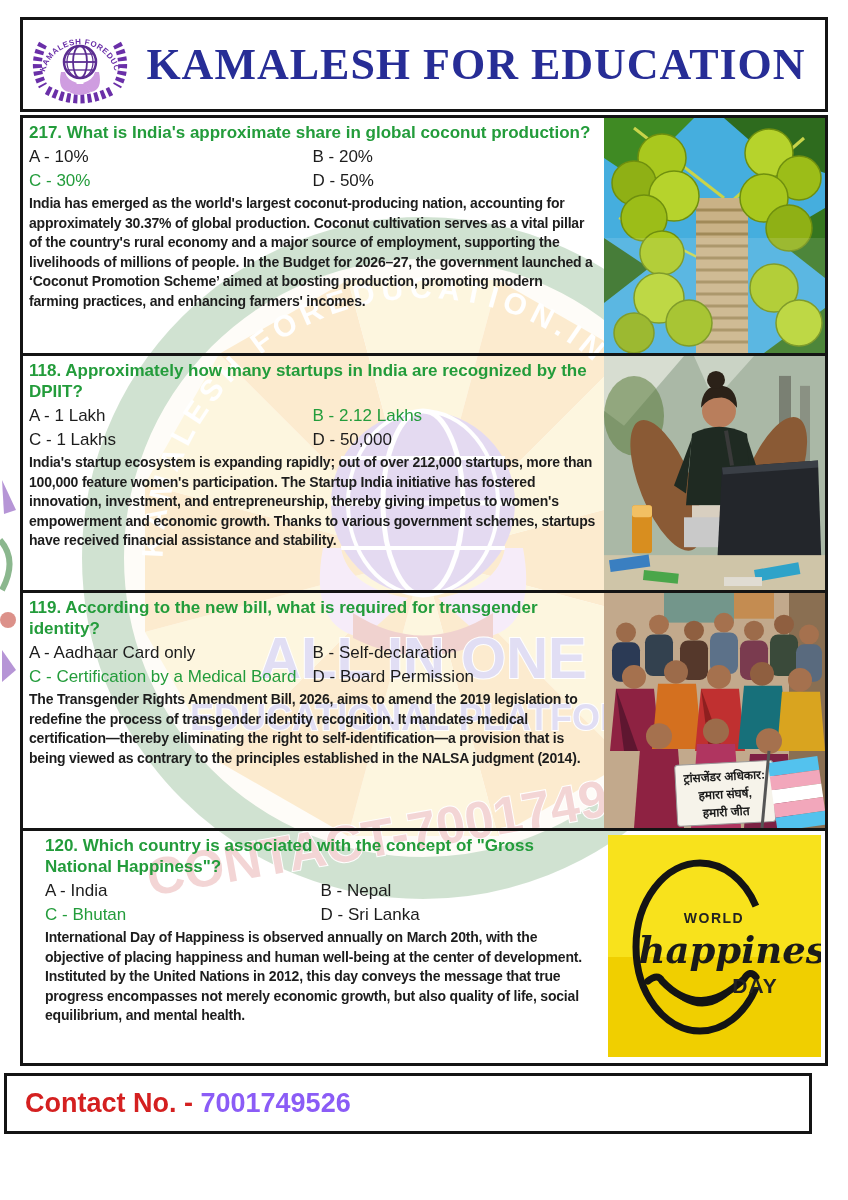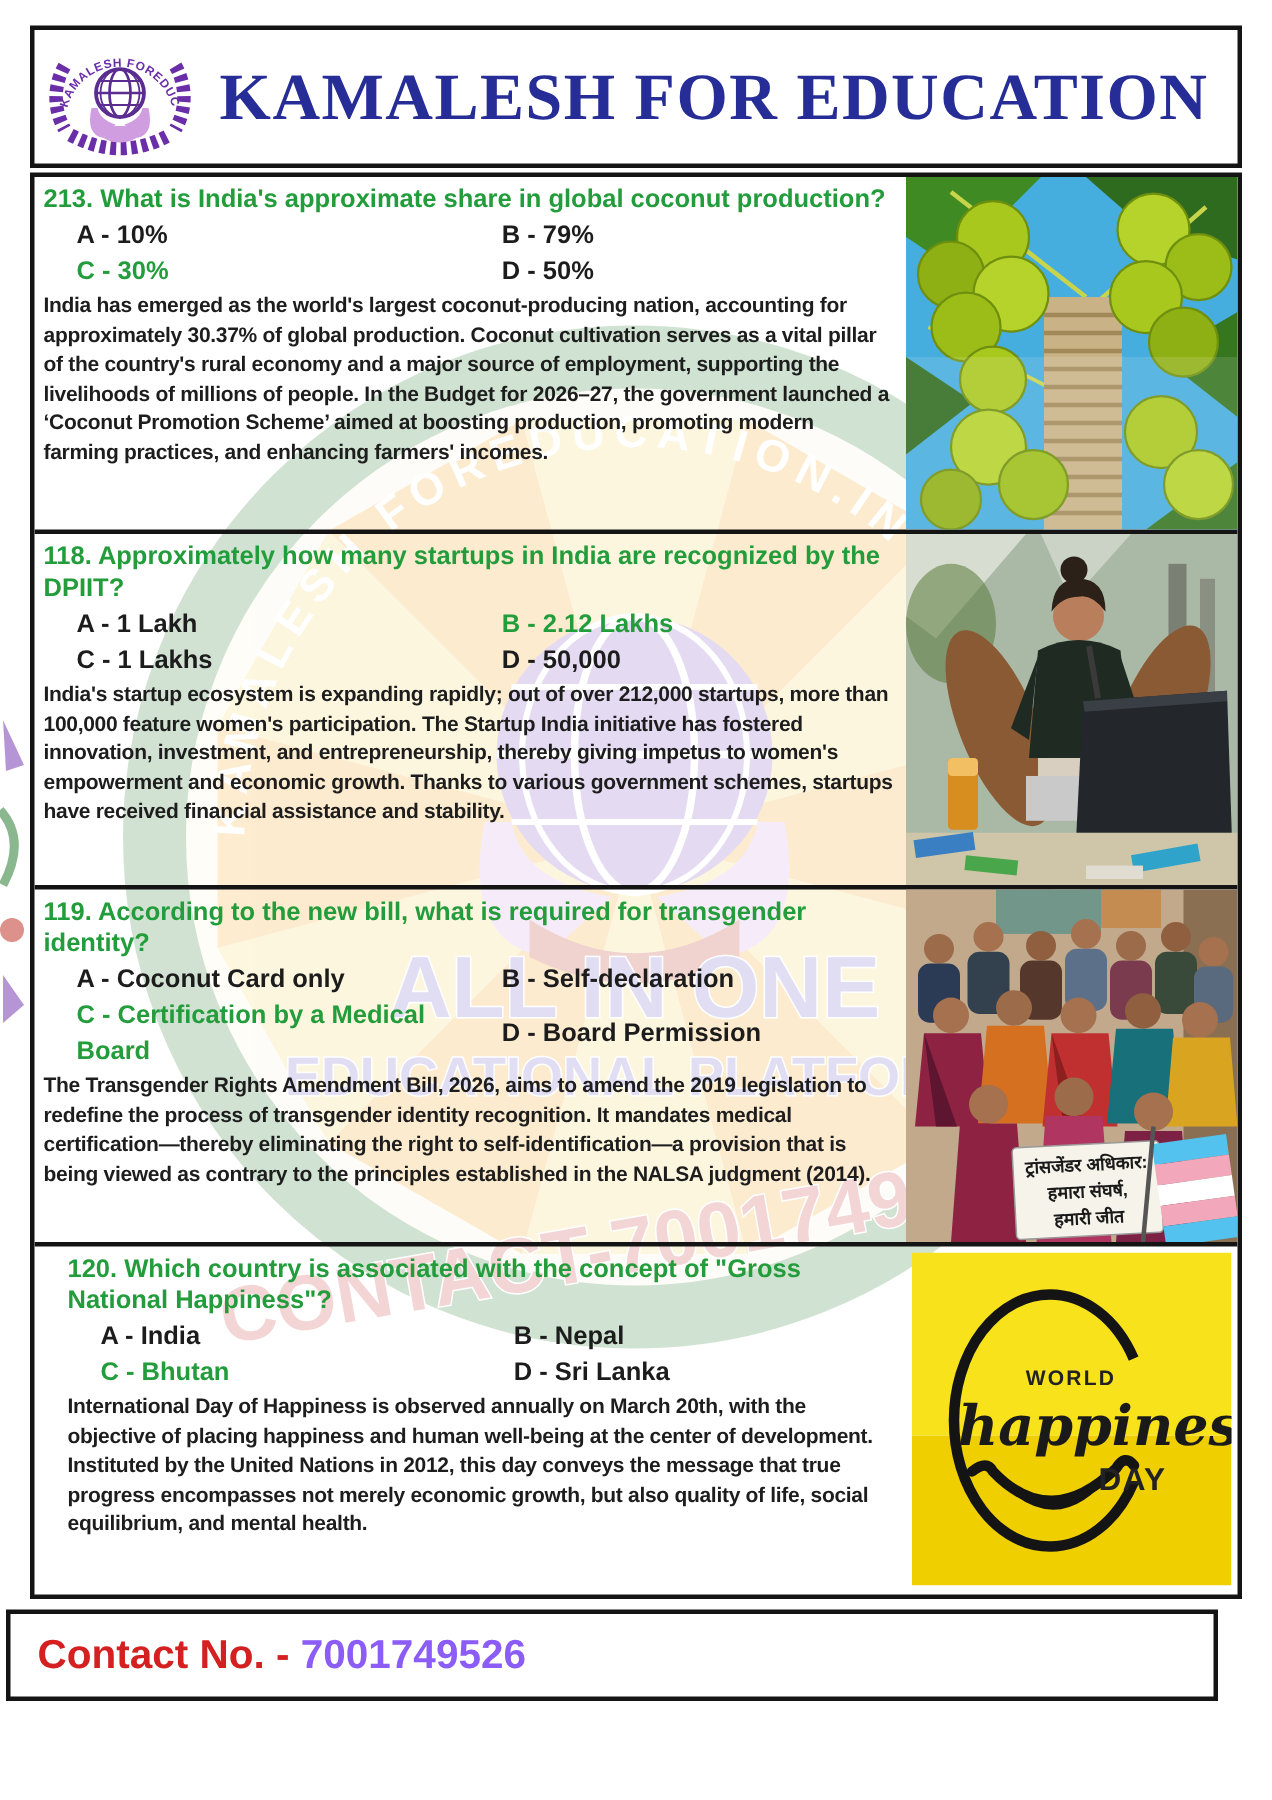--- a/index.html
+++ b/index.html
@@ -27,21 +27,21 @@
   }
   .watermark { position:absolute; inset:0; z-index:1; opacity:0.22; pointer-events:none; }
   .rows { position:relative; z-index:2; display:flex; flex-direction:column; height:100%; }
   .q-row { display:flex; border-bottom:3px solid #141414; background:transparent; }
   .q-row:last-child { border-bottom:none;padding-left:16px; }
   .q-left { flex:1; padding:4px 8px 0 6px; min-width:0; }
   .q-photo { width:221px; flex:none; position:relative; }
   .q-photo svg { display:block; width:100%; height:100%; }
   .q-title { font-size:17px; font-weight:bold; color:#239c3b; line-height:21px; }
   .options { display:grid; grid-template-columns:1fr 1fr; align-items:center; margin:2px 0 1px 0; }
-  .opt { font-size:17px; font-weight:bold; color:#1c1c1c; line-height:24px;margin-left:22px; }
+  .opt { font-size:17px; font-weight:normal; color:#1c1c1c; line-height:24px; }
   .opt.correct { color:#239c3b; }
   .expl { font-size:14px; font-weight:bold; color:#1d1d1d; line-height:19.6px; letter-spacing:-0.2px; }
   
   .contact-bar {
     position:absolute; left:4px; top:1073px; width:808px; height:61px;
     border:3px solid #141414; background:#fff; display:flex; align-items:center;
     padding-left:18px; z-index:5;
     font-size:27px; font-weight:bold;
   }
   .contact-label { color:#d42020; white-space:pre; }
@@ -124,24 +124,24 @@
         <text x="400" y="560" text-anchor="middle" font-size="58" font-weight="bold" fill="#7a6fd0" stroke="#ffffff" stroke-width="2" paint-order="stroke">ALL IN ONE</text>
         <text x="400" y="612" text-anchor="middle" font-size="36" font-weight="bold" fill="#7a6fd0" stroke="#ffffff" stroke-width="2" paint-order="stroke">EDUCATIONAL PLATFORM</text>
         <text x="400" y="730" text-anchor="middle" font-size="52" font-weight="bold" fill="#cc4444" stroke="#ffffff" stroke-width="2" paint-order="stroke" transform="rotate(-10 400 730)">CONTACT-7001749526</text>
       </svg>
     </div>
 
     <div class="rows">
 
       <div class="q-row" style="height:238px;">
         <div class="q-left">
-          <div class="q-title"><span>213.</span> <span>What is India's approximate share in global coconut production?</span></div>
+          <div class="q-title"><span>217.</span> <span>What is India's approximate share in global coconut production?</span></div>
           <div class="options">
             <div class="opt">A - 10%</div>
-            <div class="opt">B - 79%</div>
+            <div class="opt">B - 20%</div>
             <div class="opt correct">C - 30%</div>
             <div class="opt">D - 50%</div>
           </div>
           <div class="expl">India has emerged as the world's largest coconut-producing nation, accounting for approximately 30.37% of global production. Coconut cultivation serves as a vital pillar of the country's rural economy and a major source of employment, supporting the livelihoods of millions of people. In the Budget for 2026–27, the government launched a ‘Coconut Promotion Scheme’ aimed at boosting production, promoting modern farming practices, and enhancing farmers' incomes.</div>
         </div>
         <div class="q-photo">
           <svg viewBox="0 0 221 235" preserveAspectRatio="none">
             <rect width="221" height="235" fill="#45aede"></rect>
 
             <polygon points="0,0 90,0 30,60 0,40" fill="#3f8a23"></polygon>
@@ -237,21 +237,21 @@
             <rect x="28" y="150" width="20" height="48" rx="3" fill="#d88e1f"></rect>
             <rect x="28" y="150" width="20" height="12" rx="3" fill="#f2c063"></rect>
           </svg>
         </div>
       </div>
 
       <div class="q-row" style="height:238px;">
         <div class="q-left">
           <div class="q-title"><span>119.</span> <span>According to the new bill, what is required for transgender identity?</span></div>
           <div class="options">
-            <div class="opt">A - Coconut Card only</div>
+            <div class="opt">A - Aadhaar Card only</div>
             <div class="opt">B - Self-declaration</div>
             <div class="opt correct">C - Certification by a Medical Board</div>
             <div class="opt">D - Board Permission</div>
           </div>
           <div class="expl">The Transgender Rights Amendment Bill, 2026, aims to amend the 2019 legislation to redefine the process of transgender identity recognition. It mandates medical certification—thereby eliminating the right to self-identification—a provision that is being viewed as contrary to the principles established in the NALSA judgment (2014).</div>
         </div>
         <div class="q-photo">
           <svg viewBox="0 0 221 238" preserveAspectRatio="none">
             <rect width="221" height="238" fill="#c2a98c"></rect>
             <rect x="185" y="0" width="36" height="238" fill="#8a6f52"></rect>

